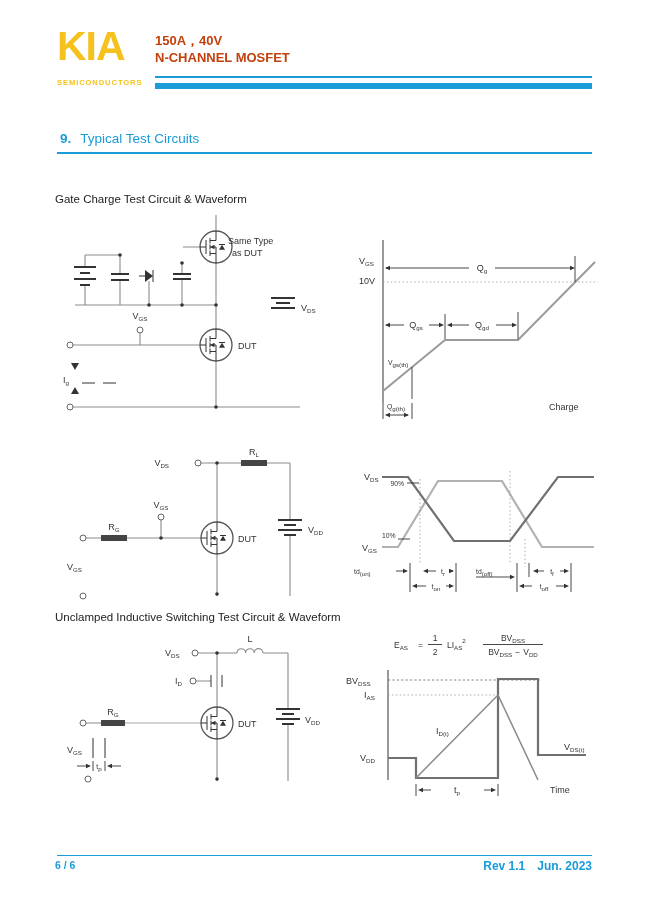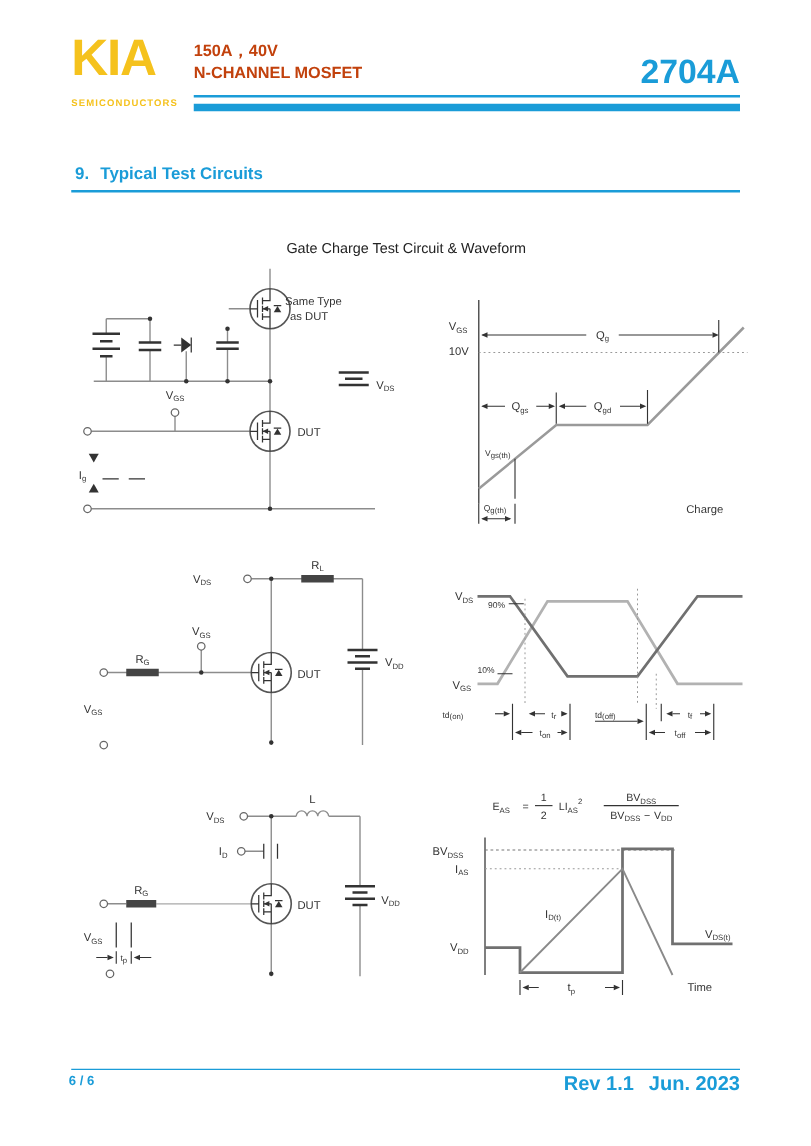--- a/index.html
+++ b/index.html
@@ -12,30 +12,30 @@
         letter-spacing:.9px;color:#f5c21d;}
   .hdr-mid{position:absolute;left:155px;top:32px;font-size:13px;font-weight:700;
         color:#c2410c;line-height:17px;}
   .part-no{position:absolute;right:57px;top:42px;font-size:27px;font-weight:600;
         color:#1a9cd8;}
   .rule-thin{position:absolute;left:155px;top:76px;width:437px;height:1.5px;background:#1a9cd8;}
   .rule-thick{position:absolute;left:155px;top:83px;width:437px;height:6px;background:#1a9cd8;}
   
   .section{position:absolute;left:60px;top:131px;font-size:13.5px;color:#1a9cd8;}
   .section .num{font-weight:700;}
-  .section .ttl{font-weight:700;margin-left:9px;}
+  .section .ttl{font-weight:400;margin-left:9px;}
   .section-rule{position:absolute;left:57px;top:152px;width:535px;height:1.5px;background:#1a9cd8;}
   
-  .fig-title{position:absolute;left:55px;width:540px;text-align:center;
+  .fig-title{position:absolute;left:55px;width:540px;text-align:left;
         font-size:11.5px;color:#222;}
   
   .footer-rule{position:absolute;left:57px;top:855px;width:535px;height:1.2px;background:#1a9cd8;}
   .footer-page{position:absolute;left:55px;top:859px;width:540px;
         font-size:10.5px;font-weight:700;color:#1a9cd8;}
-  .footer-rev{position:absolute;right:57px;top:859px;font-size:16px;font-weight:700;
+  .footer-rev{position:absolute;right:57px;top:859px;font-size:12px;font-weight:700;
         color:#1a9cd8;}
   .footer-rev span{margin-left:12px;}
   
   svg{position:absolute;overflow:visible;}
   svg text{font-family:"Liberation Sans",sans-serif;font-size:9px;fill:#333;}
   svg .sm{font-size:6.8px;}
   svg .f{font-size:8.5px;}
   svg .sub{font-size:6.2px;}
   svg .sup{font-size:6.2px;}
   .w{stroke:#8c8c8c;stroke-width:1.1;fill:none;}
@@ -60,21 +60,20 @@
 <body>
 
 <div class="page">
 
   <div class="logo">KIA</div>
   <div class="logo-sub">SEMICONDUCTORS</div>
   <div class="hdr-mid">
     <div>150A，40V</div>
     <div>N-CHANNEL MOSFET</div>
   </div>
-  <div class="part-no">2704A</div>
   <div class="rule-thin"></div>
   <div class="rule-thick"></div>
 
   <div class="section">
     <span class="num">9.</span><span class="ttl">Typical Test Circuits</span>
   </div>
   <div class="section-rule"></div>
 
   <div class="fig-title" style="top:193px;">Gate Charge Test Circuit &amp; Waveform</div>
 
@@ -236,20 +235,21 @@
         <path class="dim" d="M65,131 H74 M94,131 H97"></path>
       <text x="84" y="134" text-anchor="middle" class="sm"><tspan>t</tspan><tspan class="sub" dy="1.5">on</tspan></text>
       <polygon class="head" points="102,131 97,128.8 97,133.2"></polygon>
       <polygon class="head" points="167,131 172,128.8 172,133.2"></polygon>
         <path class="dim" d="M172,131 H180 M204,131 H212"></path>
       <text x="192" y="134" text-anchor="middle" class="sm"><tspan>t</tspan><tspan class="sub" dy="1.5">off</tspan></text>
       <polygon class="head" points="217,131 212,128.8 212,133.2"></polygon>
     </g>
   </svg>
 
+  <div class="fig-title" style="top:611px;">Unclamped Inductive Switching Test Circuit &amp; Waveform</div>
 
   <svg style="left:55px;top:623px;" width="290" height="190" viewBox="0 0 290 190">
     <defs>
       <g id="nmosC">
         <circle r="16" class="mos"></circle>
         <path class="thin" d="M-16,0 H-10 M-10,-7 V7 M-6,-9 V-3.5 M-6,-2.5 V2.5 M-6,3.5 V9
                               M-6,-6.5 H0 V-16 M-6,6.5 H0 V16 M-6,0 H0 M0,0 V6.5 M3,-2.5 H9"></path>
         <polygon class="head" points="-6,0 -1.5,-2.2 -1.5,2.2"></polygon>
         <polygon class="head" points="3,2.8 9,2.8 6,-2.2"></polygon>
       </g>

